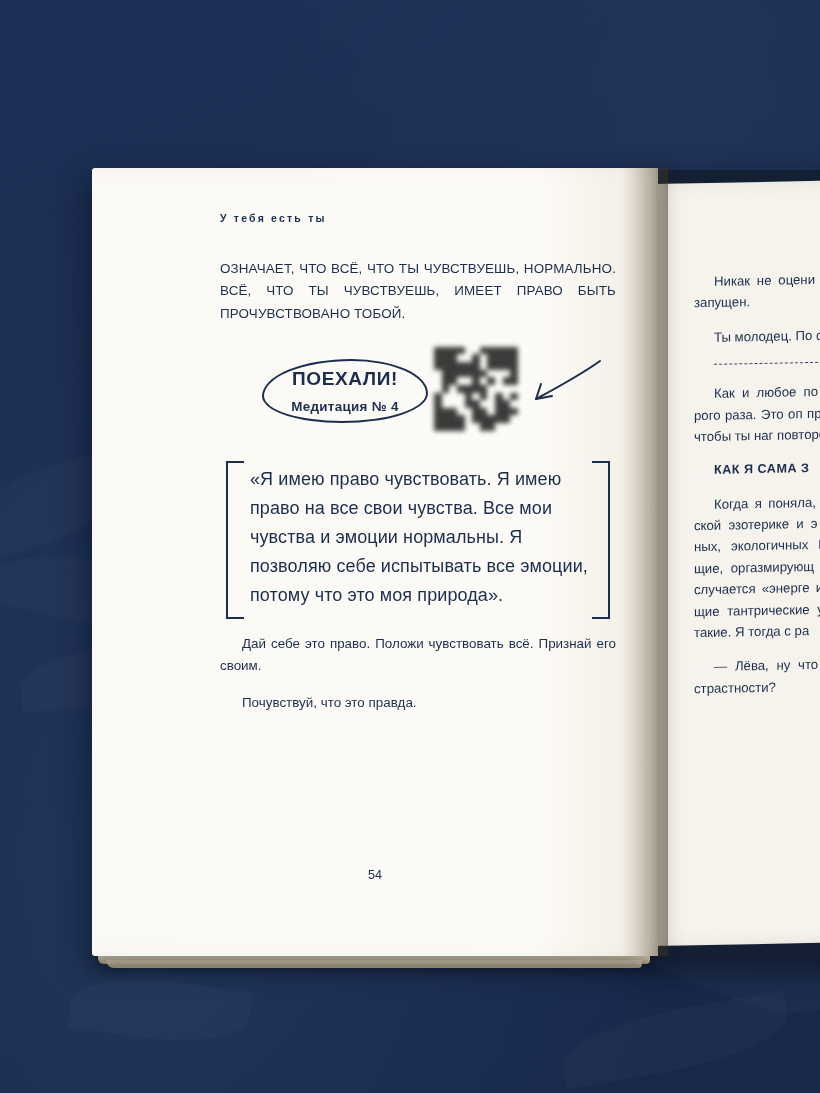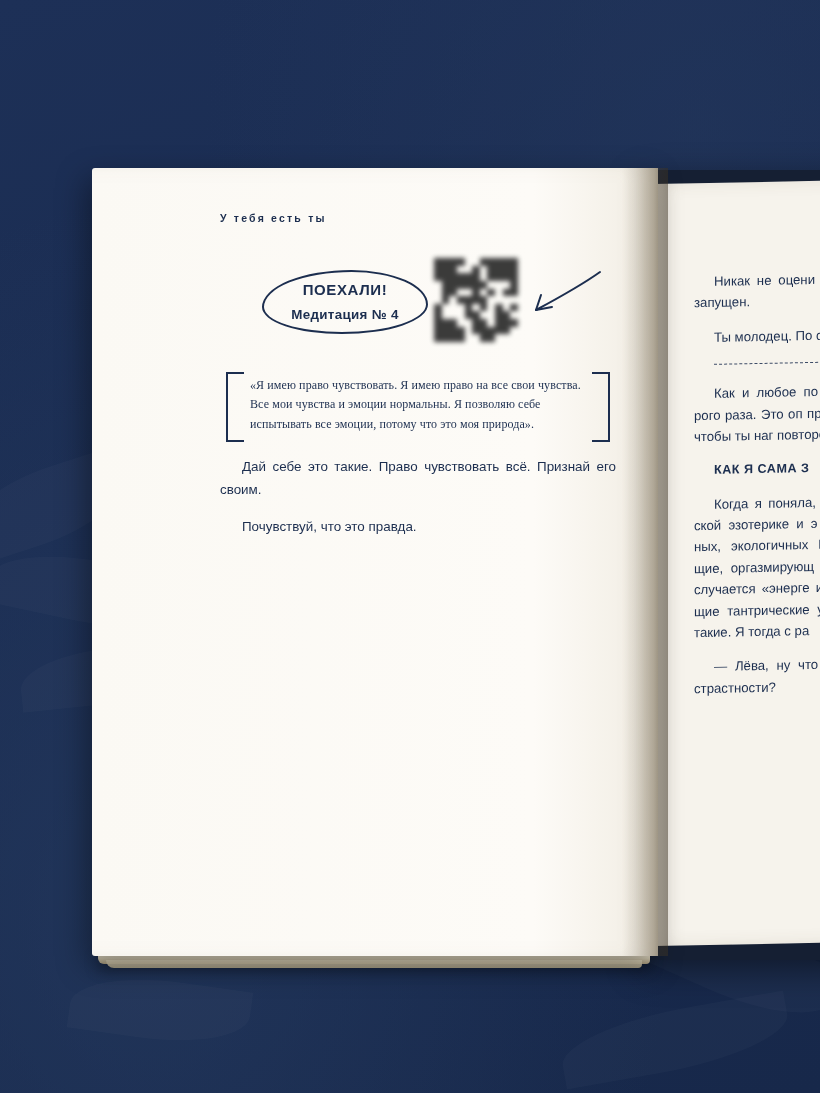--- a/index.html
+++ b/index.html
@@ -186,21 +186,21 @@
     border-radius: 54% 46% 52% 48% / 58% 54% 46% 42%;
     display: flex;
     flex-direction: column;
     align-items: center;
     justify-content: center;
     color: #1c2e4f;
     background: transparent;
   }
   .bubble .l1 {
     font-weight: 700;
-    font-size: 15px;
+    font-size: 19px;
     letter-spacing: 0.6px;
     text-transform: uppercase;
   }
   .bubble .l2 {
     font-weight: 700;
     font-size: 13.4px;
     letter-spacing: 0.3px;
     margin-top: 1px;
   }
   .qr {
@@ -235,24 +235,23 @@
     top: 0;
     width: 16px;
     height: 100%;
     border-top: 2px solid #1c2e4f;
     border-bottom: 2px solid #1c2e4f;
   }
   .quote-block .bracket.left { left: 6px; border-left: 2px solid #1c2e4f; }
   .quote-block .bracket.right { right: 6px; border-right: 2px solid #1c2e4f; }
   .quote-text {
     color: #1c2e4f;
-    font-size: 12px;
+    font-size: 18px;
     line-height: 1.62;
     letter-spacing: 0.1px;
-    font-family: Liberation Serif, serif;
   }
 
   .folio {
     position: absolute;
     left: 0;
     top: 700px;
     width: 566px;
     text-align: center;
     font-size: 12.6px;
     color: #1c2e4f;
@@ -290,20 +289,21 @@
     <div class="page-stack2"></div>
 
     <div class="left-page">
       <div class="gutter-shadow"></div>
 
       <div class="page-content">
 
         <div class="running-head">У тебя есть ты</div>
 
         <div class="body-text">
+          <p class="noind caps">означает, что ВСЁ, ЧТО ТЫ ЧУВСТВУЕШЬ, НОРМАЛЬНО. ВСЁ, ЧТО ТЫ ЧУВСТВУЕШЬ, ИМЕЕТ ПРАВО БЫТЬ ПРОЧУВСТВОВАНО ТОБОЙ.</p>
 
           <div class="callout-row">
             <div class="bubble">
               <div class="l1">ПОЕХАЛИ!</div>
               <div class="l2">Медитация № 4</div>
             </div>
 
             <div class="qr" id="qr">
                 <div class="qr-cell" style="left: 0px; top: 0px; width: 7.63636px; height: 7.63636px;"></div>
                 <div class="qr-cell" style="left: 7.63636px; top: 0px; width: 7.63636px; height: 7.63636px;"></div>
@@ -393,21 +393,22 @@
 
         </div>
 
         <div class="quote-block">
           <div class="bracket left"></div>
           <div class="bracket right"></div>
           <div class="quote-text">«Я имею право чувствовать. Я имею право на все свои чувства. Все мои чувства и эмоции нормальны. Я позволяю себе испытывать все эмоции, потому что это моя природа».</div>
         </div>
 
         <div class="body-text">
-          <p>Дай себе это такие. Право чувствовать всё. Признай его своим.</p>
+          <p>Дай себе это право. Положи чувствовать всё. Признай его своим.</p>
           <p>Почувствуй, что это правда.</p>
         </div>
       </div>
 
+      <div class="folio">54</div>
     </div>
 
   </div>
 </div>
 
 </body></html>

